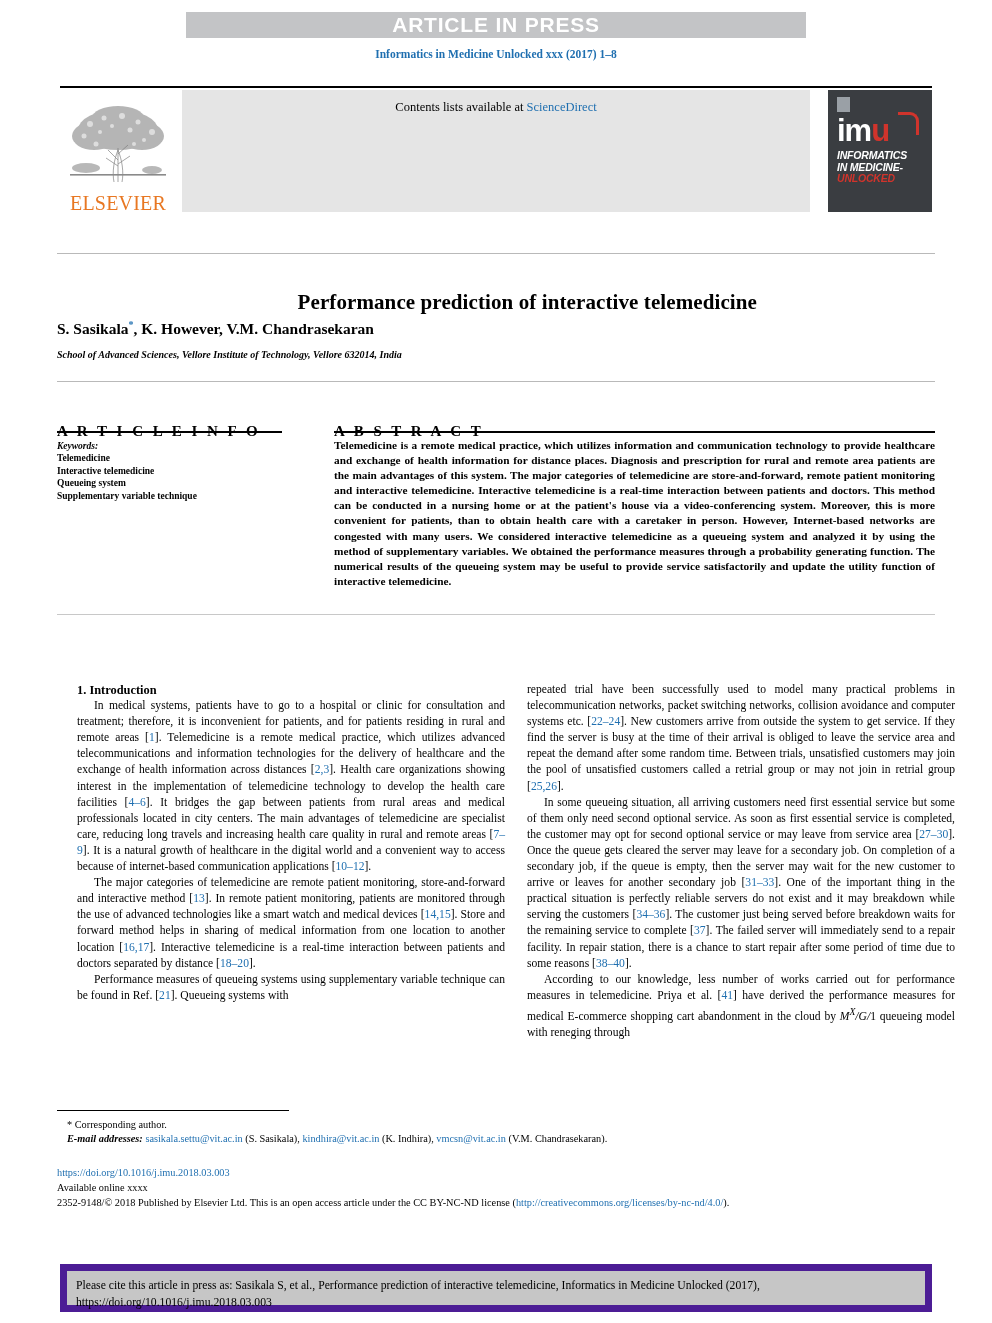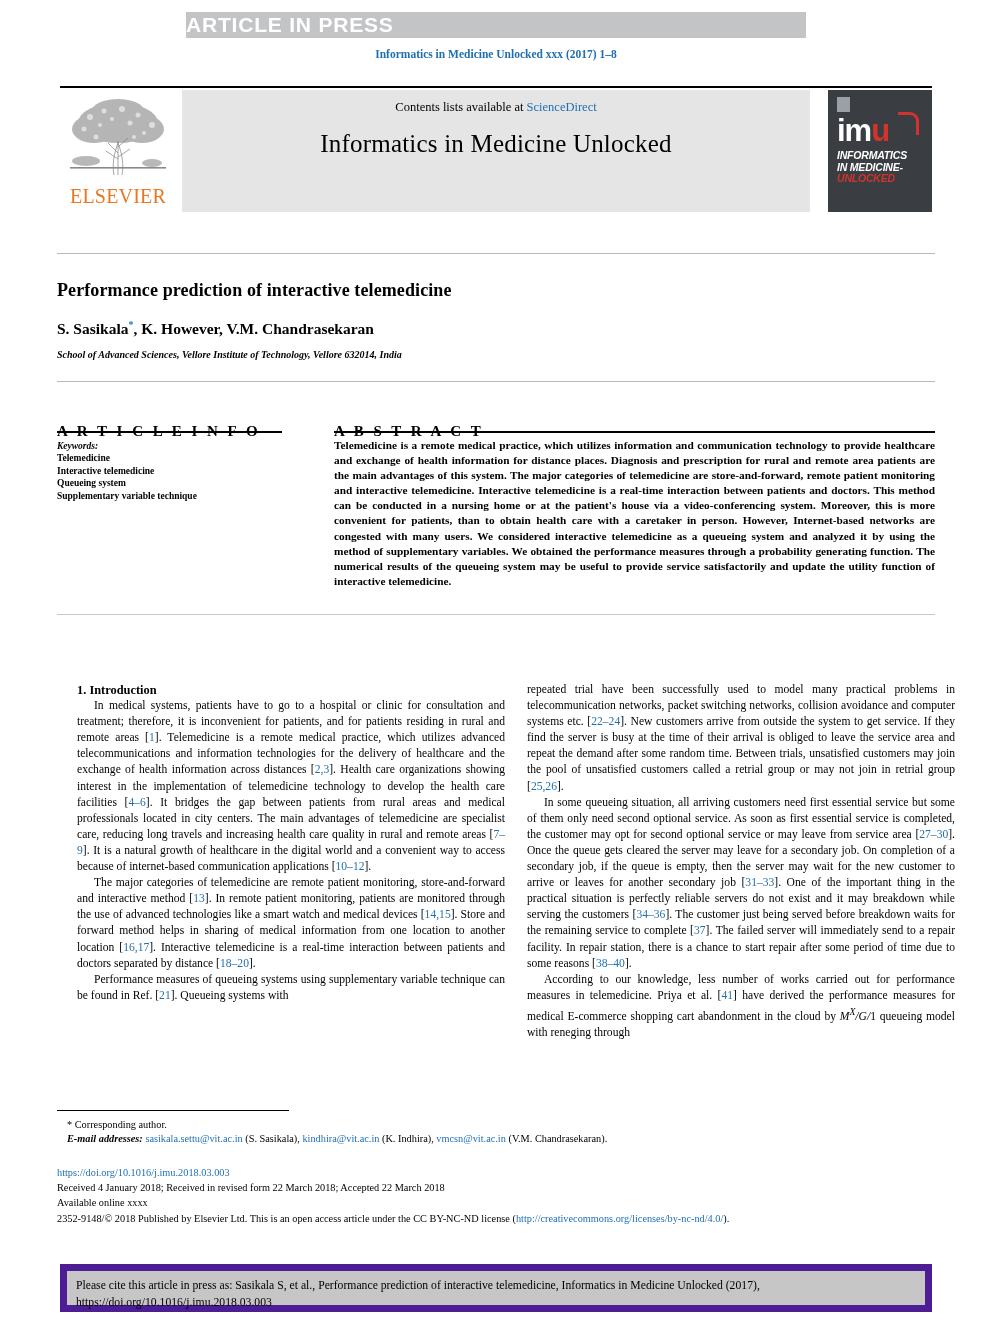--- a/index.html
+++ b/index.html
@@ -19,20 +19,21 @@
   
   .press-banner {
     position: absolute;
     left: 186px;
     top: 12px;
     width: 620px;
     height: 26px;
     background: #c3c4c6;
     display: flex;
     align-items: center;
+    justify-content: center;
   }
   .press-banner-text {
     color: #ffffff;
     font-family: "Liberation Sans", sans-serif;
     font-weight: bold;
     font-size: 21px;
     letter-spacing: 0.8px;
   }
 
   
@@ -60,21 +61,21 @@
     position: absolute;
     left: 0;
     top: 0;
     width: 872px;
     height: 2px;
     background: #000;
   }
   .elsevier-logo {
     position: absolute;
     left: 0;
-    top: 7px;
+    top: 14px;
     width: 116px;
     height: 119px;
     box-sizing: border-box;
   }
   .tree-box {
     position: absolute;
     left: 4px;
     top: 2px;
     width: 108px;
     height: 86px;
@@ -195,24 +196,25 @@
 
   
   .rule-thin {
     position: absolute;
     background: #b9b9b9;
     height: 1px;
   }
   .paper-title {
     position: absolute;
     left: 57px;
-    top: 268px;
+    top: 276px;
     width: 700px;
-    font-size: 18px;
+    font-size: 21px;
     letter-spacing: 0.1px;
+    text-align: right;
   }
   .authors {
     position: absolute;
     left: 57px;
     top: 319px;
     width: 700px;
     font-size: 15.5px;
     font-weight: bold;
   }
   .authors .star {
@@ -417,21 +419,20 @@
         </g>
       </svg>
     </div>
     <div class="elsevier-word">ELSEVIER</div>
   </div>
 
   <div class="center-band">
     <div class="contents-line">
       <span>Contents lists available at </span><a href="#">ScienceDirect</a>
     </div>
-    <div class="journal-name">Informatics in Medicine Unlocked</div>
   </div>
 
   <div class="imu-cover">
     <div class="imu-stamp"></div>
     <div class="imu-mark"><span>im</span><span class="imu-u-red">u</span></div>
     <div class="imu-hook"></div>
     <div class="imu-words">
       <div>INFORMATICS</div>
       <div>IN MEDICINE-</div>
       <div class="unl">UNLOCKED</div>
@@ -495,21 +496,20 @@
     <span>(K. Indhira)</span>,
     <a href="#">vmcsn@vit.ac.in</a>
     <span>(V.M. Chandrasekaran)</span>.
   </div>
 </div>
 
 <div class="pubinfo">
   <div class="doi-line">
     <a href="#">https://doi.org/10.1016/j.imu.2018.03.003</a>
   </div>
-  <div>Received 4 January 2018; Received in revised form 22 March 2018; Accepted 22 March 2018</div>
   <div>Available online xxxx</div>
   <div>
     <span>2352-9148/© 2018 Published by Elsevier Ltd. This is an open access article under the CC BY-NC-ND license (</span><a href="#">http://creativecommons.org/licenses/by-nc-nd/4.0/</a><span>).</span>
   </div>
 </div>
 
 <div class="cite-box">
   <div class="cite-text">Please cite this article in press as: Sasikala S, et al., Performance prediction of interactive telemedicine, Informatics in Medicine Unlocked (2017),</div>
   <div class="cite-text">https://doi.org/10.1016/j.imu.2018.03.003</div>
 </div>

